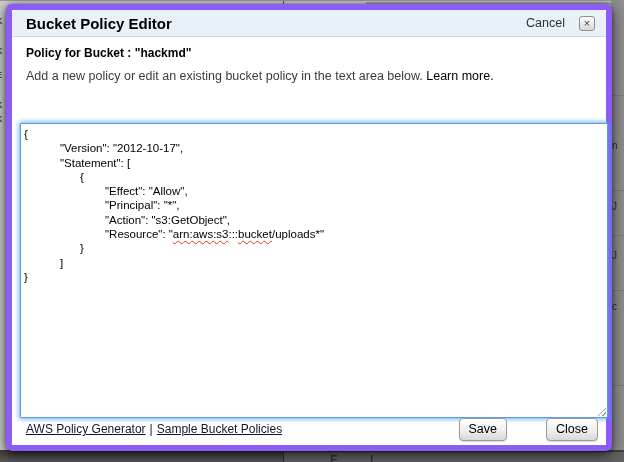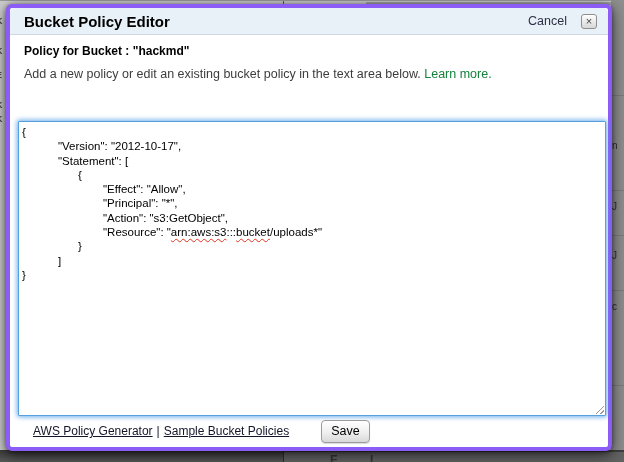--- a/index.html
+++ b/index.html
@@ -25,40 +25,40 @@
 
   .backdrop-bottom { position:absolute; left:0; top:450px; width:624px; height:12px;
     background:linear-gradient(#3c3c3c,#5a5a5a); z-index:1; overflow:hidden; }
   .backdrop-bottom-divider { position:absolute; left:283px; top:0; width:1px; height:12px; background:#2e2e2e; }
   .backdrop-bottom-zone { position:absolute; left:284px; top:2px; width:340px; height:10px; background:#646464; }
   .backdrop-bottom span { position:absolute; top:3px; font-size:12px; font-weight:bold; color:#353535; }
 
   
   .dialog {
     position:absolute; left:6px; top:4px; width:606px; height:447px;
-    background:#fff; border:4px solid #8b5cf6; border-radius:6px;
+    background:#fff; border:6px solid #8b5cf6; border-radius:6px;
     box-shadow:0 4px 16px rgba(0,0,0,.62), 0 1px 4px rgba(0,0,0,.45);
     z-index:5;
   }
   .dialog-header {
     height:27px; background:#e9f1f8; border-bottom:1px solid #ccd9e5;
     border-radius:5px 5px 0 0;
     display:flex; align-items:center; padding:0 11px 0 14px;
   }
   .dialog-title { flex:1; font-size:15px; font-weight:bold; color:#000; }
   .cancel-link { font-size:12.5px; color:#2f2f45; text-decoration:none; margin-right:14px; cursor:pointer; }
   .close-btn {
     width:16px; height:15px; border:1px solid #8e8e8e; border-radius:3px;
     background:linear-gradient(#fefefe,#d7d7d7);
     font-size:11px; line-height:13px; text-align:center; color:#444; cursor:pointer;
   }
 
   .bucket-line { margin:9px 14px 0 14px; font-size:12px; font-weight:bold; color:#000; }
   .description { margin:9px 14px 0 14px; font-size:12.5px; color:#3c3c3c; }
-  .learn-more { color:#15803d; text-decoration:none; cursor:pointer; }
+  .learn-more { color:#000000; text-decoration:none; cursor:pointer; }
 
   
   .policy-editor {
     position:absolute; left:8px; top:113px; width:588px; height:295px;
     background:#fff; border:1px solid #57a0e0; border-radius:1px;
     box-shadow:0 0 5px 1px rgba(77,158,232,.85);
     font-size:11.5px; line-height:14.3px; color:#000;
     padding-top:3px; overflow:hidden; cursor:text;
   }
   .policy-editor .ln { white-space:pre; }
@@ -70,22 +70,22 @@
         text-decoration-color:#e2341d; text-decoration-thickness:1px; text-underline-offset:2px; }
   .resize-grip {
     position:absolute; right:1px; bottom:1px; width:11px; height:11px;
     background:repeating-linear-gradient(-45deg, transparent 0 2px, #9a9a9a 2px 3px);
     clip-path:polygon(100% 0, 100% 100%, 0 100%);
     cursor:nwse-resize;
   }
 
   
   .dialog-footer {
-    position:absolute; left:21px; right:8px; bottom:3px; height:26px;
-    display:flex; align-items:center; 
+    position:absolute; left:12px; right:8px; bottom:3px; height:26px;
+    display:flex; align-items:center; justify-content:space-between;
   }
   .footer-links { font-size:12px; color:#15152a; padding-left:2px; }
   .footer-links a { color:#15152a; text-decoration:underline; cursor:pointer; }
   .footer-sep { margin:0 4px; }
   .footer-buttons { display:flex; gap:7px; }
   .btn {
     font-family:"Liberation Sans", sans-serif;
     font-size:12.5px; color:#000; padding:3px 9px 4px 9px;
     border:1px solid #9c9c9c; border-radius:4px;
     background:linear-gradient(#ffffff,#efefef 55%,#d9d9d9);
@@ -152,16 +152,17 @@
     <div class="ln l0"><span>}</span></div>
     <div class="resize-grip"></div>
   </div>
 
   <div class="dialog-footer">
     <div class="footer-links">
       <a>AWS Policy Generator</a><span class="footer-sep">|</span><a>Sample Bucket Policies</a>
     </div>
     <div class="footer-buttons">
       <button class="btn">Save</button>
+      <button class="btn">Close</button>
     </div>
   </div>
 
 </div>
 
 </body></html>

